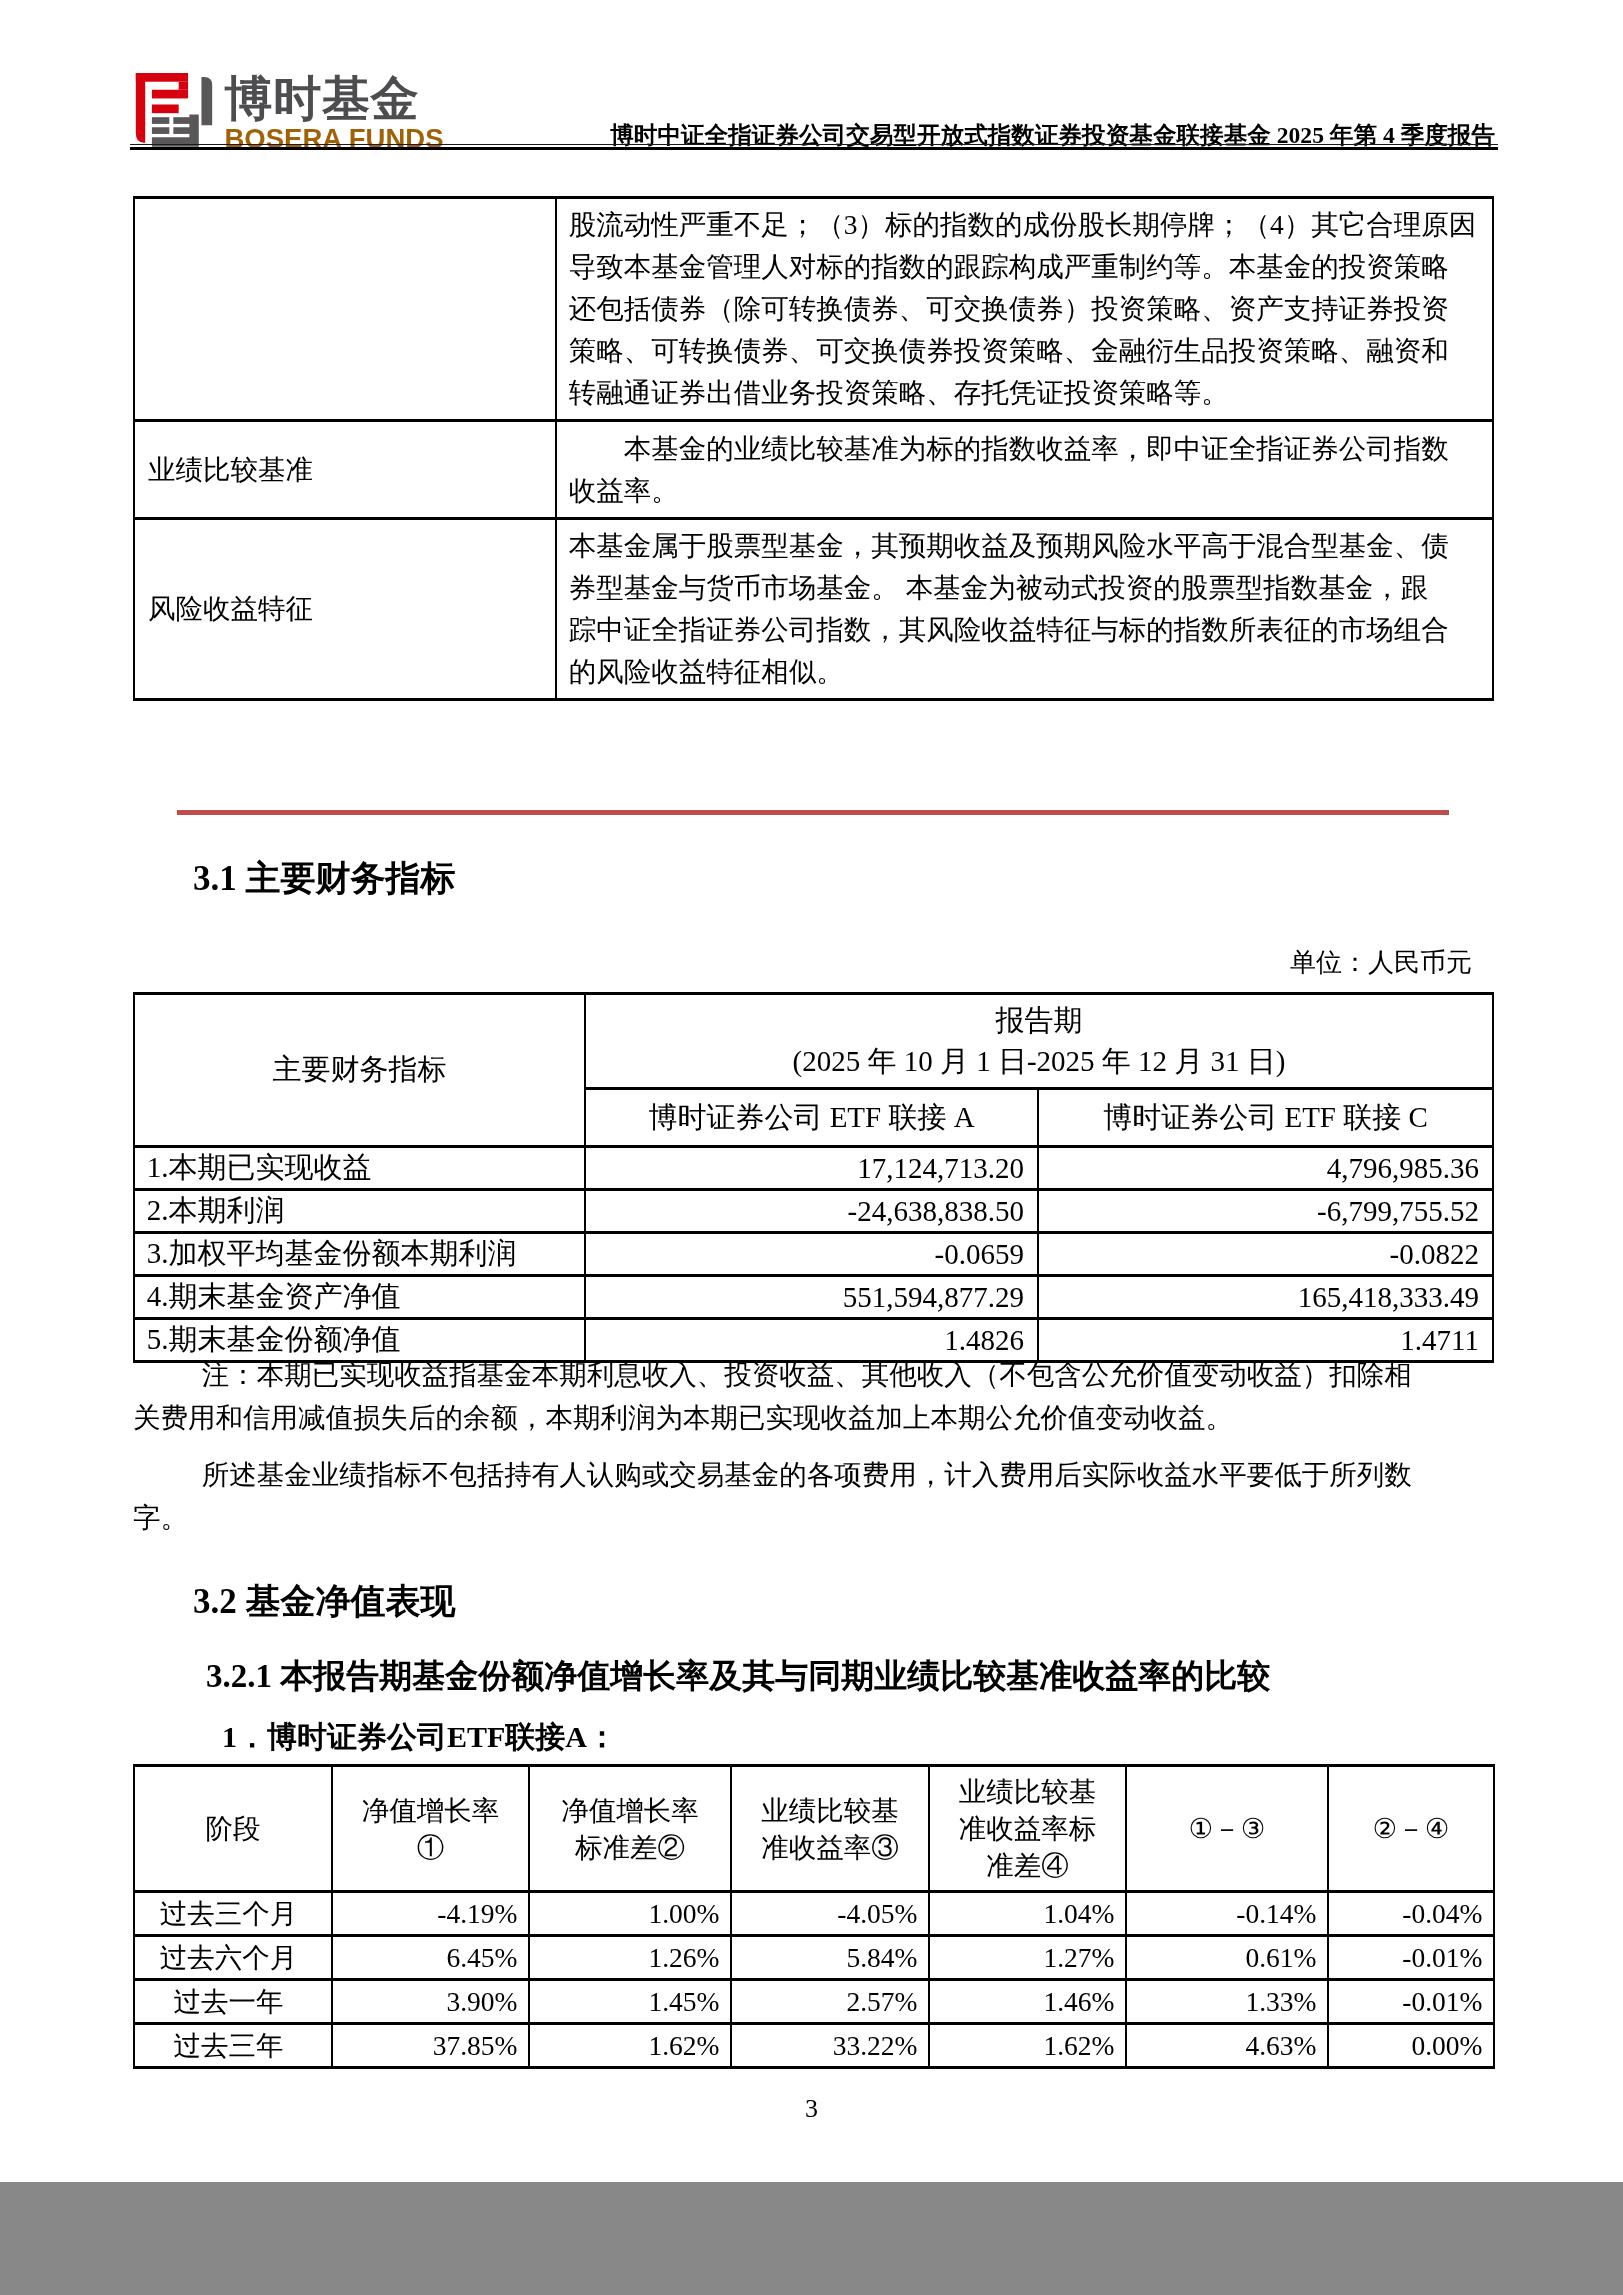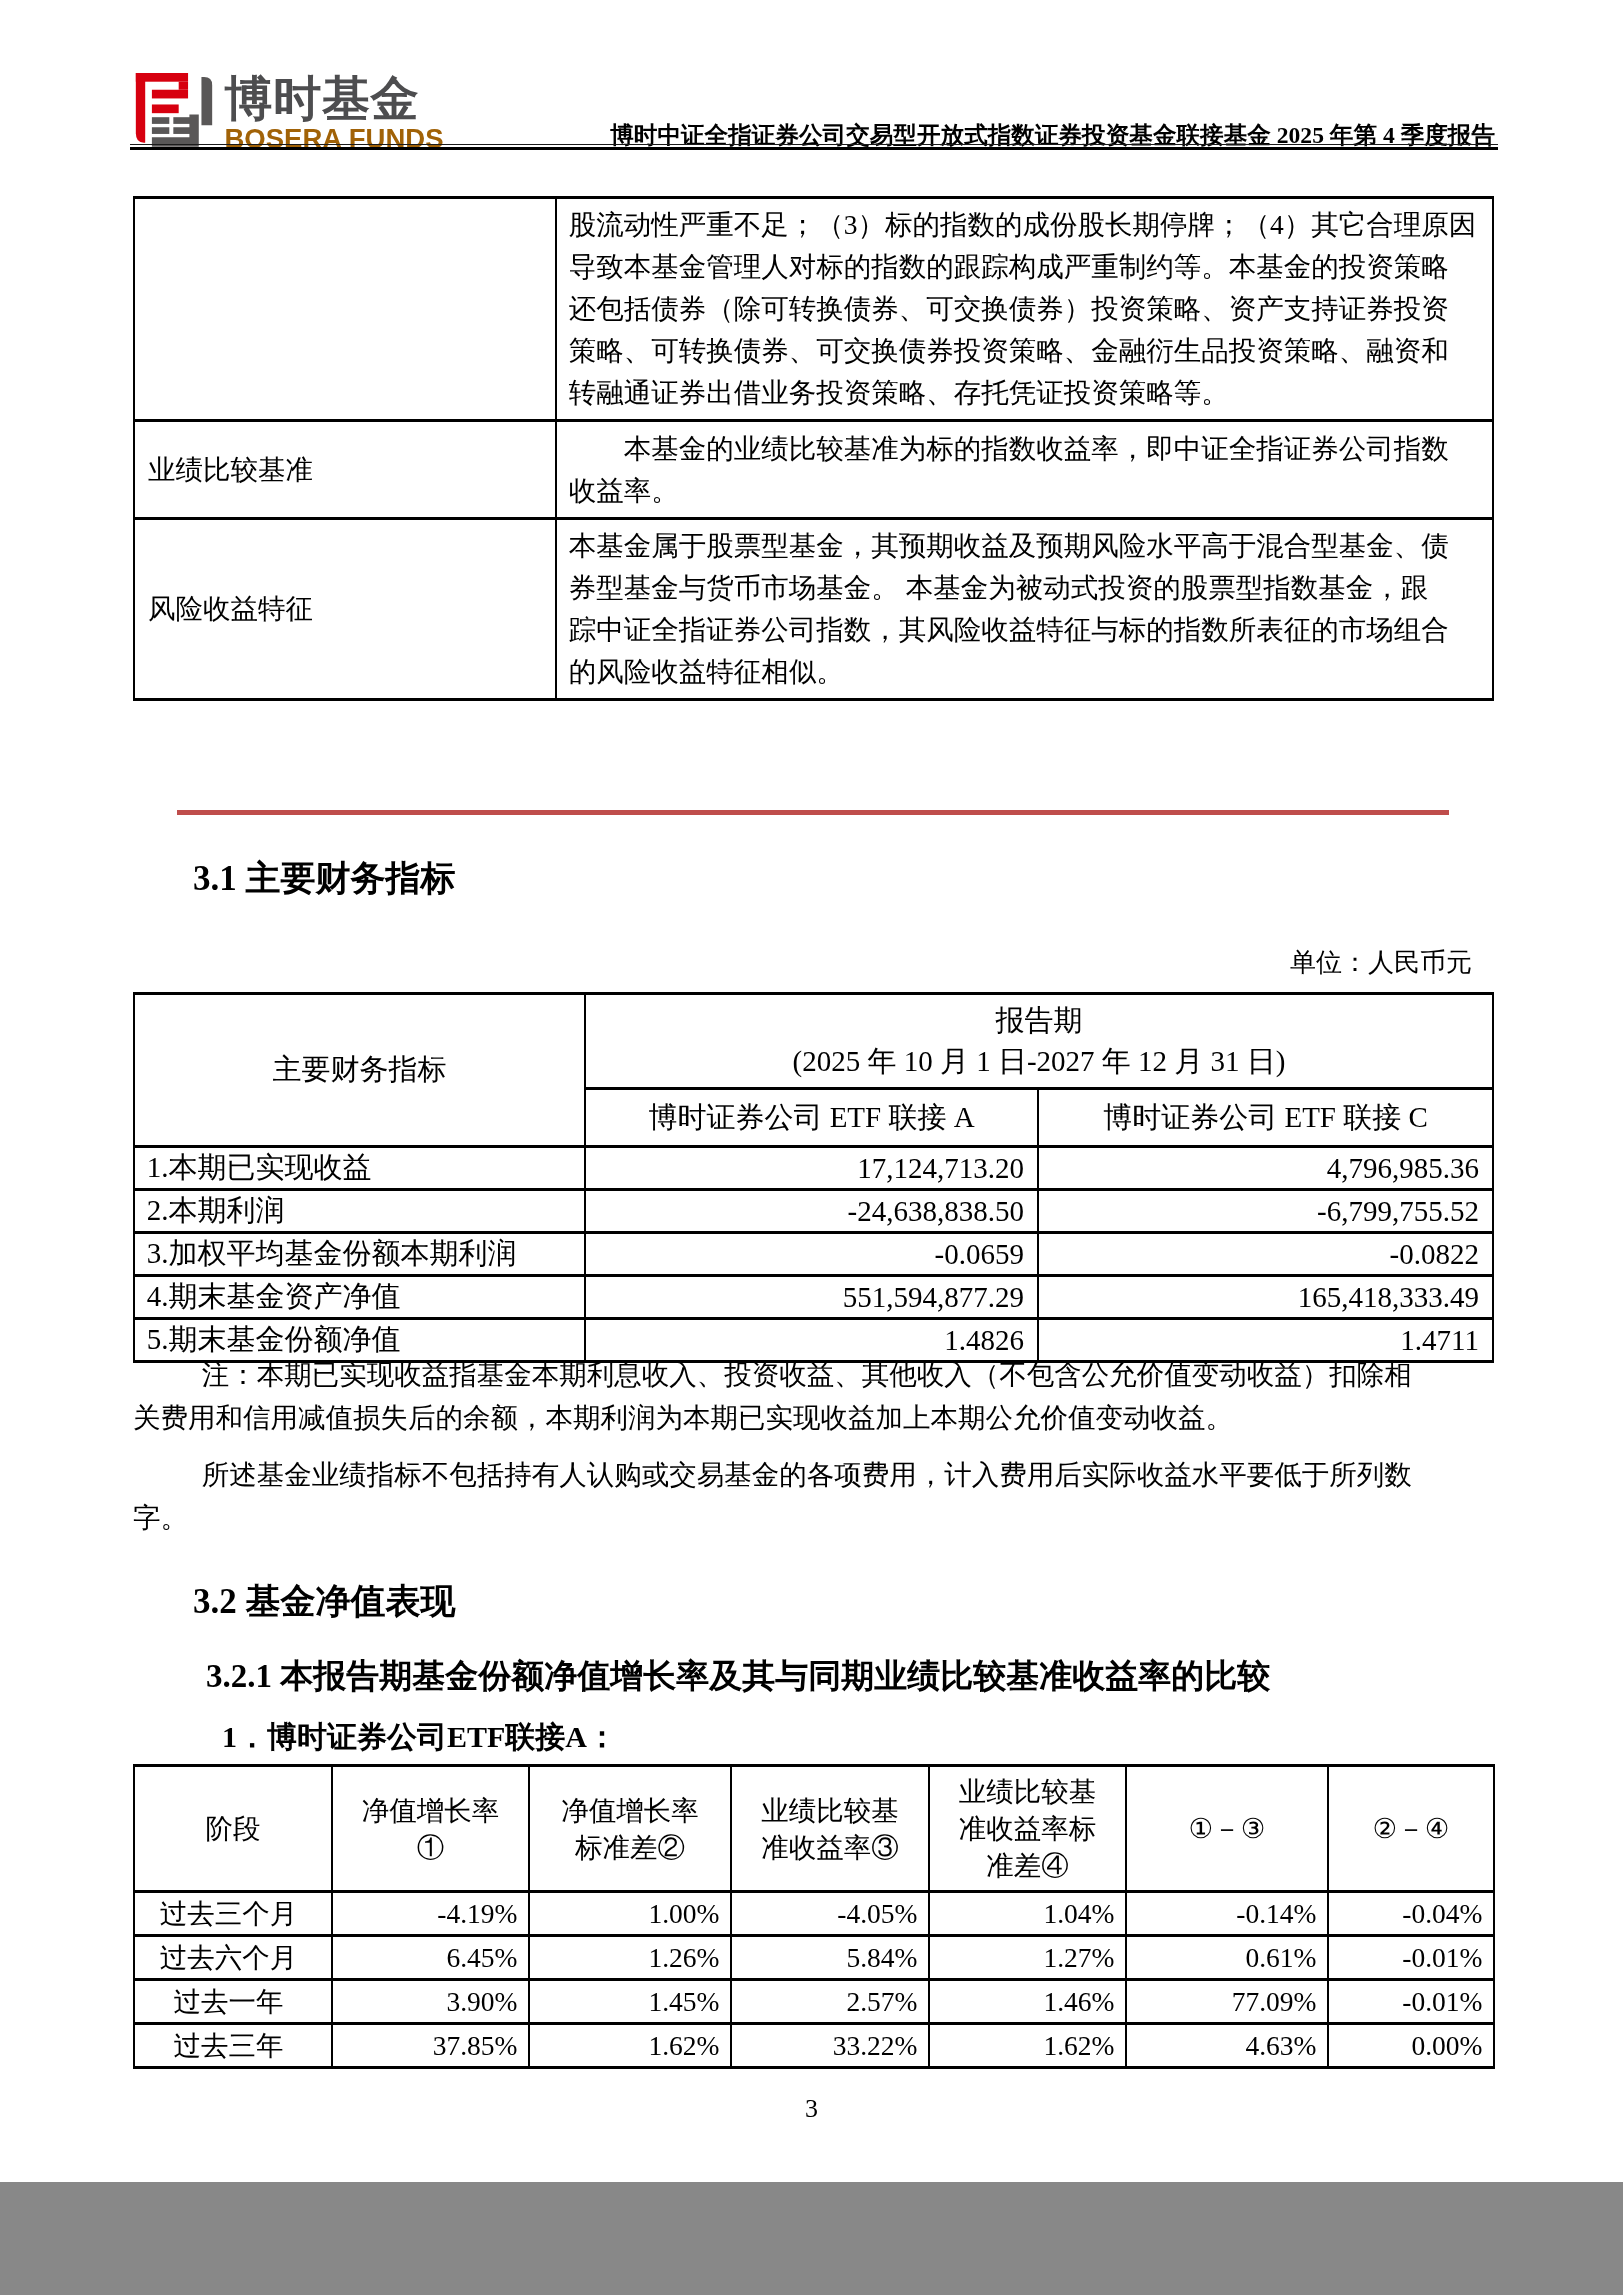--- a/index.html
+++ b/index.html
@@ -156,21 +156,21 @@
     <colgroup>
         <col style="width:451px">
         <col style="width:453px">
         <col style="width:455px">
       </colgroup>
     <tbody>
         <tr>
       <td class="c" rowspan="2">主要财务指标</td>
       <td class="c period-cell" colspan="2">
         <div>报告期</div>
-        <div>(2025 年 10 月 1 日-2027 年 12 月 31 日)</div>
+        <div>(2025 年 10 月 1 日-2025 年 12 月 31 日)</div>
       </td>
     </tr>
     <tr class="fundrow">
       <td class="c">博时证券公司 ETF 联接 A</td>
       <td class="c">博时证券公司 ETF 联接 C</td>
     </tr>
     </tbody>
       <tbody class="body">
       <tr>
         <td class="lbl">1.本期已实现收益</td>
@@ -250,21 +250,21 @@
         <td class="num">1.27%</td>
         <td class="num">0.61%</td>
         <td class="num">-0.01%</td>
       </tr>
       <tr>
         <td class="stage">过去一年</td>
         <td class="num">3.90%</td>
         <td class="num">1.45%</td>
         <td class="num">2.57%</td>
         <td class="num">1.46%</td>
-        <td class="num">77.09%</td>
+        <td class="num">1.33%</td>
         <td class="num">-0.01%</td>
       </tr>
       <tr>
         <td class="stage">过去三年</td>
         <td class="num">37.85%</td>
         <td class="num">1.62%</td>
         <td class="num">33.22%</td>
         <td class="num">1.62%</td>
         <td class="num">4.63%</td>
         <td class="num">0.00%</td>

